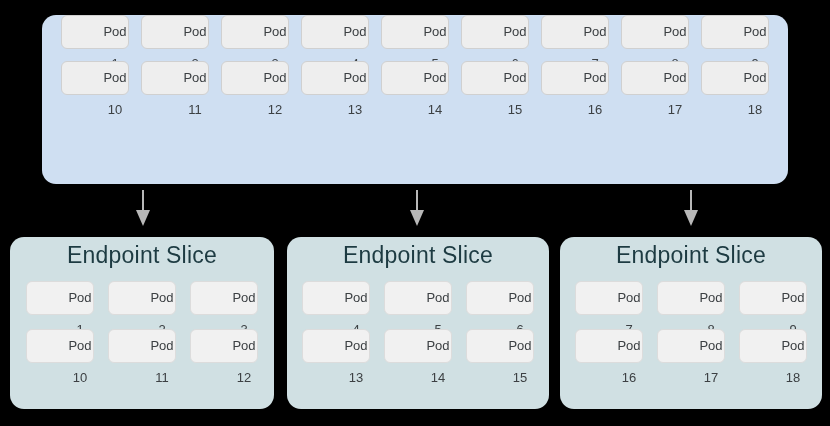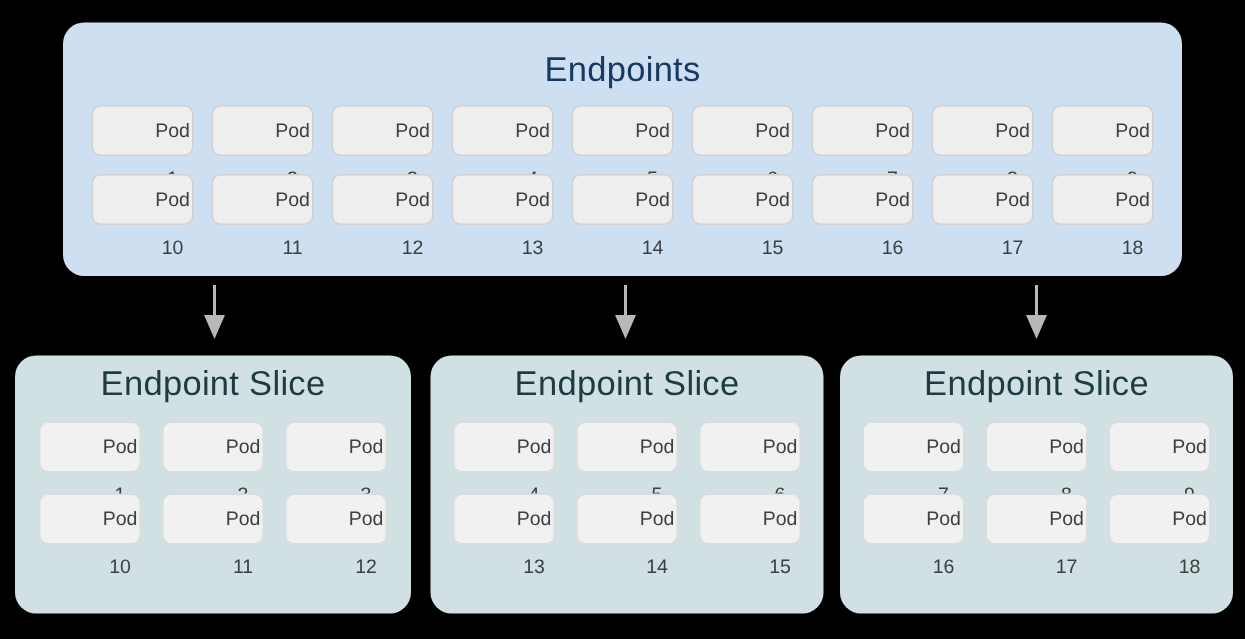--- a/index.html
+++ b/index.html
@@ -136,21 +136,20 @@
   .pod-row-slice .pod-chip {
     width: 68px;
     background: #f1f1f1;
     border: 1px solid #dcdcdc;
   }
 </style>
 </head>
 <body>
 
 <div class="endpoints-box">
-  <div class="endpoints-title">Endpoints</div>
   <div class="pod-grid-top">
 
     <div class="pod-row-top">
       <div class="pod-chip">Pod 1</div>
       <div class="pod-chip">Pod 2</div>
       <div class="pod-chip">Pod 3</div>
       <div class="pod-chip">Pod 4</div>
       <div class="pod-chip">Pod 5</div>
       <div class="pod-chip">Pod 6</div>
       <div class="pod-chip">Pod 7</div>

